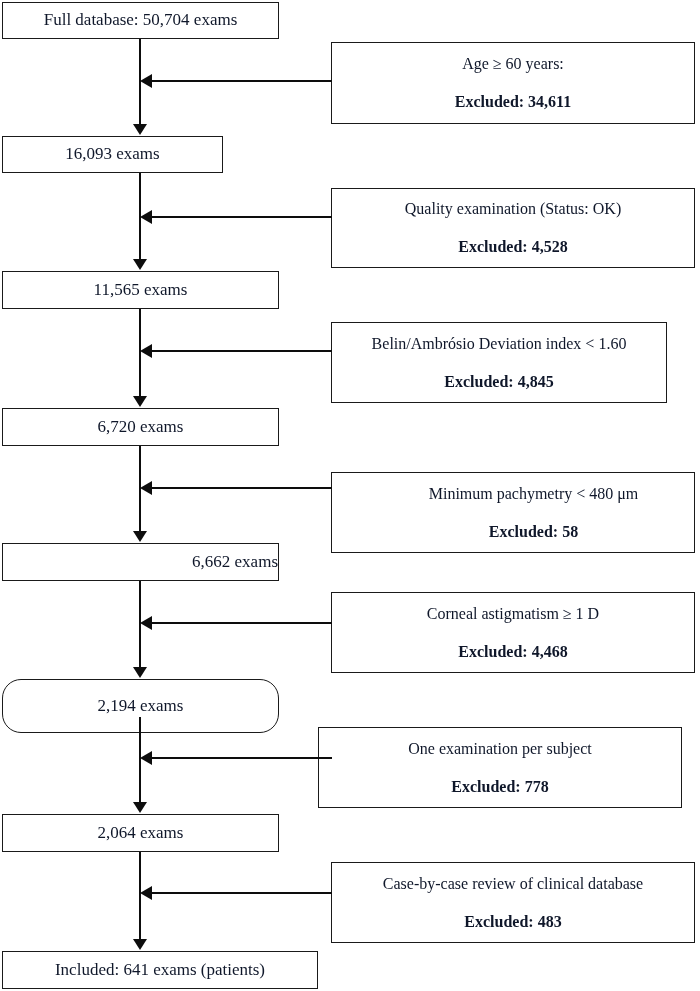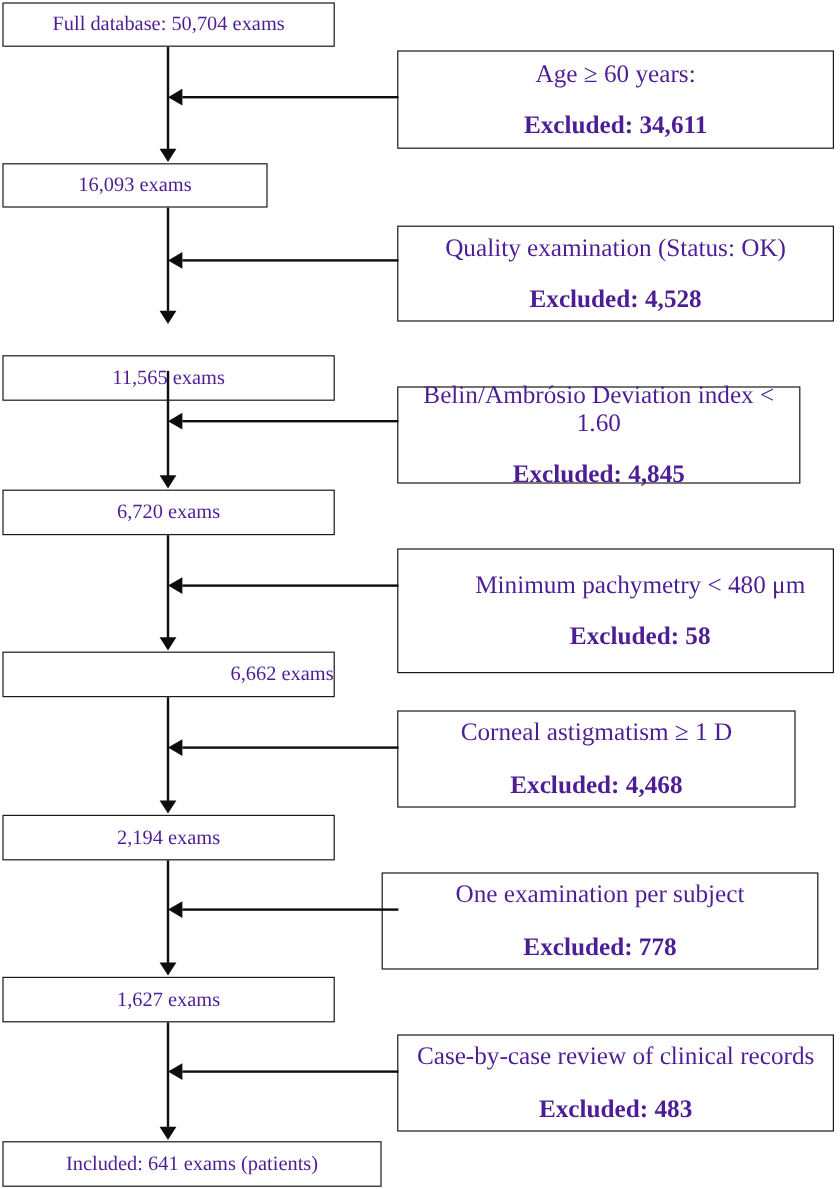--- a/index.html
+++ b/index.html
@@ -17,28 +17,28 @@
   }
   .box {
     position: absolute;
     box-sizing: border-box;
     border: 1.6px solid #1a1a1a;
     background: #ffffff;
     display: flex;
     flex-direction: column;
     align-items: center;
     justify-content: center;
-    color: #4c1d95;
+    color: #0f172a;
   }
   .flow-box {
     font-size: 17px;
     line-height: 1.1;
   }
   .excl-box {
-    font-size: 21px;
+    font-size: 16px;
     line-height: 1.1;
     gap: 20px;
     text-align: center;
   }
   .excl-box .line1 { display: block; }
   .excl-box .line2 { display: block; font-weight: bold; }
 
   
   .vline {
     position: absolute;
@@ -74,38 +74,38 @@
 <div id="page">
 
   <div class="box flow-box" style="left:2px; top:2px; width:277px; height:37px;">
     <span>Full database: 50,704 exams</span>
   </div>
 
   <div class="box flow-box" style="left:2px; top:136px; width:221px; height:37px;">
     <span>16,093 exams</span>
   </div>
 
-  <div class="box flow-box" style="left:2px; top:271px; width:277px; height:38px;margin-top:25px;">
+  <div class="box flow-box" style="left:2px; top:271px; width:277px; height:38px;">
     <span>11,565 exams</span>
   </div>
 
   <div class="box flow-box" style="left:2px; top:408px; width:277px; height:38px;">
     <span>6,720 exams</span>
   </div>
 
   <div class="box flow-box" style="left:2px; top:543px; width:277px; height:38px;align-items:flex-end;">
     <span>6,662 exams</span>
   </div>
 
-  <div class="box flow-box" style="left:2px; top:679px; width:277px; height:38px;">
+  <div class="box flow-box" style="left:2px; top:679px; width:277px; height:54px;border-radius:19px;">
     <span>2,194 exams</span>
   </div>
 
   <div class="box flow-box" style="left:2px; top:814px; width:277px; height:38px;">
-    <span>1,627 exams</span>
+    <span>2,064 exams</span>
   </div>
 
   <div class="box flow-box" style="left:2px; top:951px; width:316px; height:38px;">
     <span>Included: 641 exams (patients)</span>
   </div>
 
   <div class="box excl-box" style="left:331px; top:42px; width:364px; height:82px;">
     <span class="line1">Age ≥ 60 years:</span>
     <span class="line2">Excluded: 34,611</span>
   </div>
@@ -113,37 +113,37 @@
   <div class="box excl-box" style="left:331px; top:188px; width:364px; height:80px;">
     <span class="line1">Quality examination (Status: OK)</span>
     <span class="line2">Excluded: 4,528</span>
   </div>
 
   <div class="box excl-box" style="left:331px; top:322px; width:336px; height:81px;">
     <span class="line1">Belin/Ambrósio Deviation index &lt; 1.60</span>
     <span class="line2">Excluded: 4,845</span>
   </div>
 
-  <div class="box excl-box" style="left:331px; top:457px; width:364px; height:104px;padding-left:41px;">
+  <div class="box excl-box" style="left:331px; top:472px; width:364px; height:81px;padding-left:41px;">
     <span class="line1">Minimum pachymetry &lt; 480 μm</span>
     <span class="line2">Excluded: 58</span>
   </div>
 
-  <div class="box excl-box" style="left:331px; top:592px; width:332px; height:81px;">
+  <div class="box excl-box" style="left:331px; top:592px; width:364px; height:81px;">
     <span class="line1">Corneal astigmatism ≥ 1 D</span>
     <span class="line2">Excluded: 4,468</span>
   </div>
 
   <div class="box excl-box" style="left:318px; top:727px; width:364px; height:81px;">
     <span class="line1">One examination per subject</span>
     <span class="line2">Excluded: 778</span>
   </div>
 
   <div class="box excl-box" style="left:331px; top:862px; width:364px; height:81px;">
-    <span class="line1">Case-by-case review of clinical records</span>
+    <span class="line1">Case-by-case review of clinical database</span>
     <span class="line2">Excluded: 483</span>
   </div>
 
   <div class="vline" style="left:139px; top:39px; height:87px;"></div>
   <div class="vhead" style="left:133px; top:124px;"></div>
 
   <div class="vline" style="left:139px; top:173px; height:88px;"></div>
   <div class="vhead" style="left:133px; top:259px;"></div>
 
   <div class="vline" style="left:139px; top:309px; height:89px;"></div>

